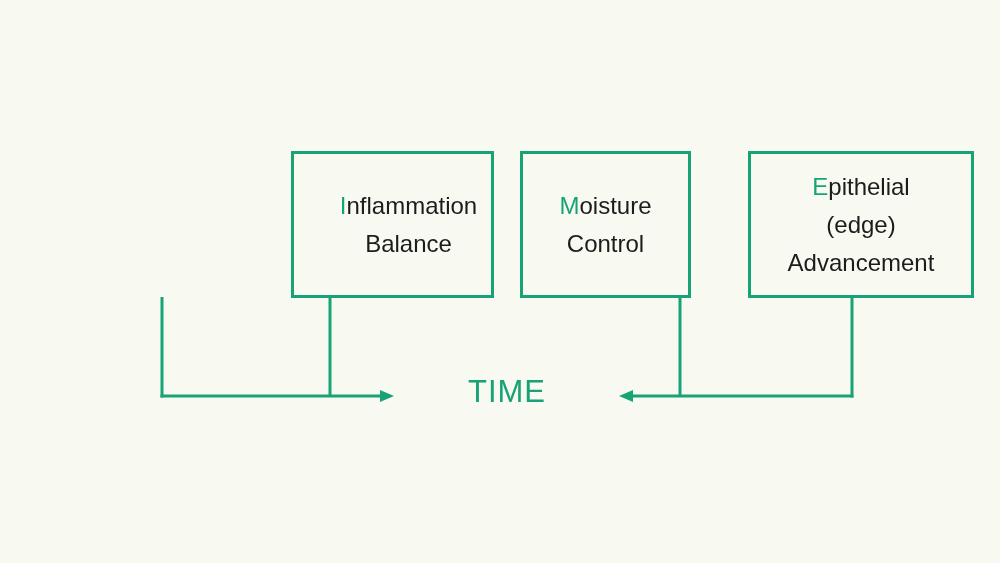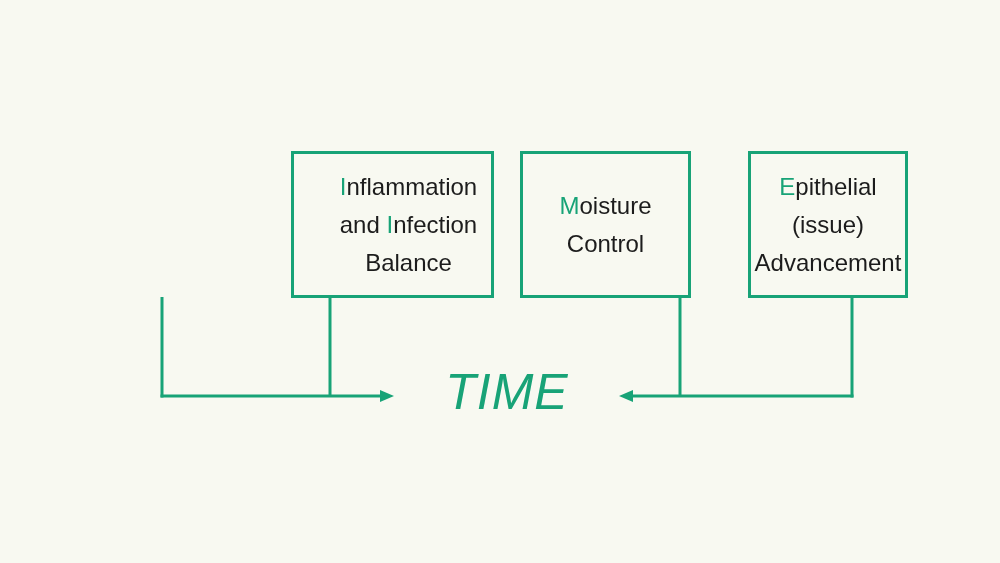--- a/index.html
+++ b/index.html
@@ -33,59 +33,57 @@
     align-items: center;
     text-align: center;
     font-size: 24px;
     line-height: 38px;
     color: var(--box-text);
     white-space: nowrap;
   }
   .box-1 { left: 63px;  }
   .box-2 { left: 291px; }
   .box-3 { left: 520px; width: 171px; }
-  .box-4 { left: 748px; width: 160px; }
+  .box-4 { left: 748px; width: 226px; }
   .accent-letter { color: var(--green); }
   .connectors {
     position: absolute;
     left: 0; top: 0;
     width: 1000px;
     height: 563px;
     display: block;
   }
   .time-label {
     position: absolute;
     left: 407px;
     top: 368px;
     width: 200px;
     text-align: center;
-    font-size: 50px;
+    font-size: 31px;
     line-height: 48px;
     color: var(--green);
     letter-spacing: 1px;
-    font-style: italic;
   }
 </style>
 </head>
 <body>
 
 <div class="canvas">
 
   <div class="box box-2" style="color: rgb(28, 28, 28); padding-left: 32px;">
       <div class="box-line"><span class="accent-letter">I</span><span>nflammation</span></div>
-      <div class="box-line"><span>and </span><span class="accent-letter">I</span><span>nfection</span></div>
       <div class="box-line"><span>Balance</span></div>
     </div>
   <div class="box box-3" style="color: rgb(28, 28, 28);">
       <div class="box-line"><span class="accent-letter">M</span><span>oisture</span></div>
       <div class="box-line"><span>Control</span></div>
     </div>
   <div class="box box-4" style="color: rgb(28, 28, 28);">
       <div class="box-line"><span class="accent-letter">E</span><span>pithelial</span></div>
-      <div class="box-line"><span>(issue)</span></div>
+      <div class="box-line"><span>(edge)</span></div>
       <div class="box-line"><span>Advancement</span></div>
     </div>
 
   <svg class="connectors" viewBox="0 0 1000 563" xmlns="http://www.w3.org/2000/svg">
 
     <line x1="162" y1="297" x2="162" y2="397.5" stroke="#18a377" stroke-width="3"></line>
     <line x1="330" y1="297" x2="330" y2="396" stroke="#18a377" stroke-width="3"></line>
     <line x1="160.5" y1="396" x2="382" y2="396" stroke="#18a377" stroke-width="3"></line>
     <polygon points="394,396 380,390 380,402" fill="#18a377"></polygon>
 

